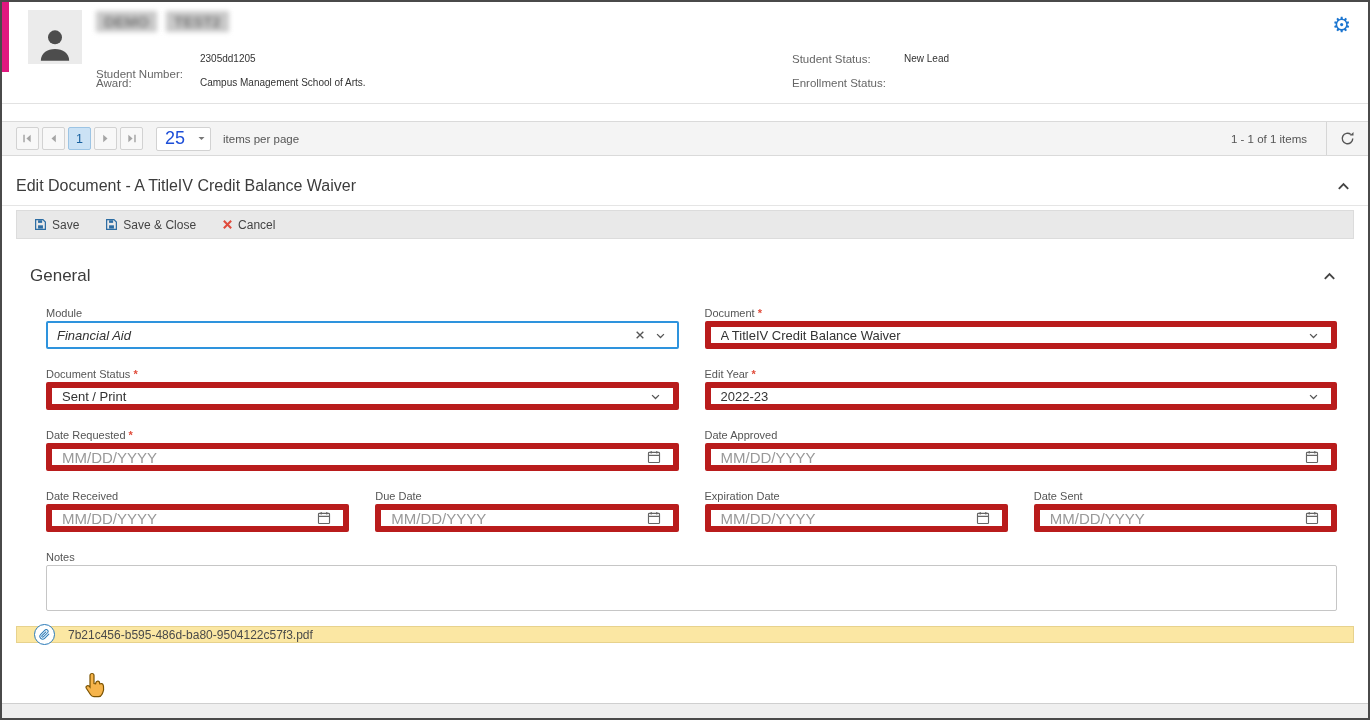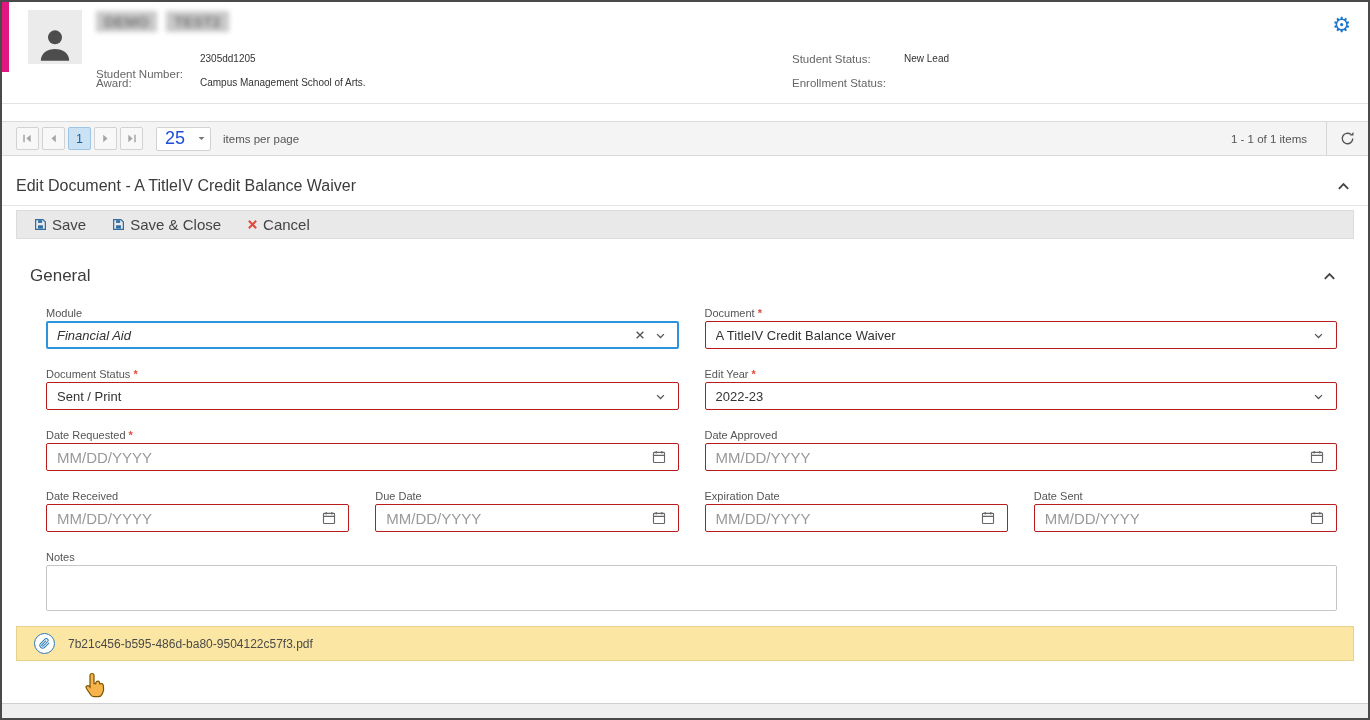--- a/index.html
+++ b/index.html
@@ -28,42 +28,42 @@
   .spacer { flex:1; }
   .summary { margin-right:16px; }
   .refresh { align-self:stretch; width:42px; border-left:1px solid #d6d6d6; display:flex; align-items:center; justify-content:center; cursor:pointer; }
 
   
   .editor-title { display:flex; align-items:center; justify-content:space-between; margin-top:21px; padding:0 17px 10px 14px; border-bottom:1px solid #e5e5e5; }
   .editor-title h2 { font-size:16px; font-weight:400; color:#3c3c3c; }
   .collapse { cursor:pointer; display:flex; align-items:center; }
 
   .toolbar { margin:4px 14px 0; height:29px; background:#e9e9e9; border:1px solid #dcdcdc; display:flex; align-items:center; gap:26px; padding-left:17px; }
-  .tbtn { display:flex; align-items:center; gap:5px; font-size:15px; color:#444; cursor:pointer; }
+  .tbtn { display:flex; align-items:center; gap:5px; font-size:12px; color:#444; cursor:pointer; }
 
   .general-row { display:flex; align-items:center; justify-content:space-between; margin:27px 31px 0 28px; }
   .general-row h3 { font-size:17px; font-weight:400; color:#3c3c3c; }
 
   
   .form { padding:17px 31px 0 28px; }
   .frow { display:flex; gap:26px; margin-bottom:15px;padding-left:16px; }
   .field { flex:1; min-width:0; }
   .flabel-row { margin-bottom:5px; height:13px; }
   .flabel { font-size:11px; color:#555; }
   .req { color:#e04b3a; margin-left:3px; font-size:11px; font-weight:bold; }
-  .control { height:28px; border:1px solid #b91c1c; border-radius:2px; background:#fff; display:flex; align-items:center; padding:0 7px 0 10px; font-size:13px; color:#333; cursor:pointer; }
+  .control { height:28px; border:6px solid #b91c1c; border-radius:2px; background:#fff; display:flex; align-items:center; padding:0 7px 0 10px; font-size:13px; color:#333; cursor:pointer; }
   .control.focused { border:2px solid #2e93dd; padding:0 6px 0 9px;font-style:italic; }
   .control .val { flex:1; overflow:hidden; white-space:nowrap; }
   .icon-btn { display:flex; align-items:center; justify-content:center; padding:0 5px; cursor:pointer; }
   .control input { flex:1; min-width:0; border:none; outline:none; font-size:15px; color:#333; font-family:inherit; background:transparent; }
   .control input::placeholder { color:#999; }
   textarea.notes { display:block; width:100%; height:46px; border:1px solid #c6c6c6; border-radius:2px; resize:none; font-family:inherit; font-size:13px; padding:6px 10px; outline:none; color:#333; }
 
   
-  .attachment { margin:5px 14px 0; height:35px; background:#fbe7a3; border:1px solid #e7d28d; display:flex; align-items:center; gap:13px; padding-left:17px; cursor:pointer; }
+  .attachment { margin:5px 14px 0; height:17px; background:#fbe7a3; border:1px solid #e7d28d; display:flex; align-items:center; gap:13px; padding-left:17px; cursor:pointer; }
   .clip-circle { width:21px; height:21px; border-radius:50%; background:#fff; border:1px solid #2a7ab8; display:flex; align-items:center; justify-content:center; flex:none; }
   .fname { font-size:12px; color:#4a4a4a; }
 
   .footer-strip { position:absolute; left:0; right:0; bottom:0; height:15px; background:#efefef; border-top:1px solid #cfcfcf; }
   .cursor-hand { position:absolute; left:82px; top:670px; pointer-events:none; }
 </style>
 </head>
 <body>
 
 <div class="screen">

